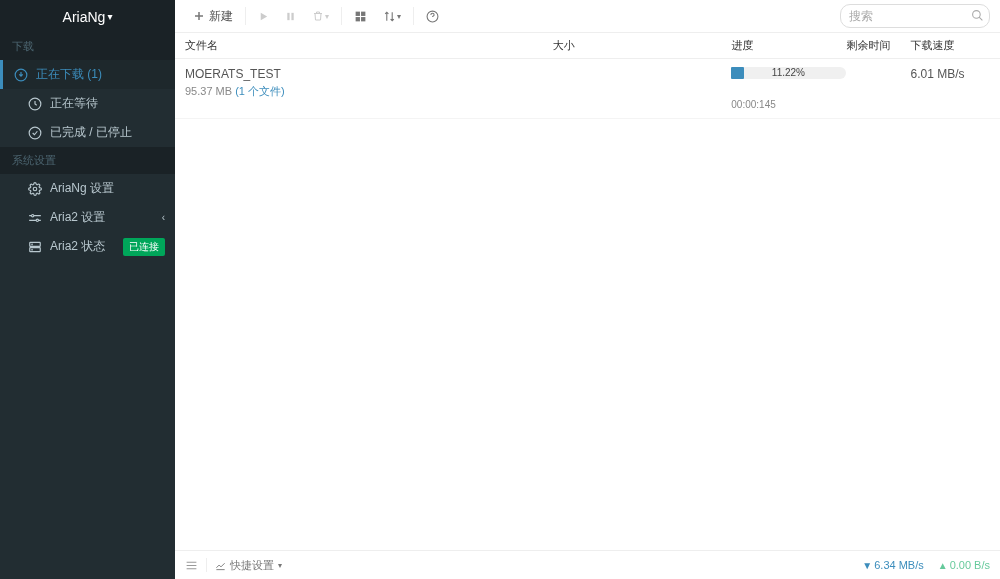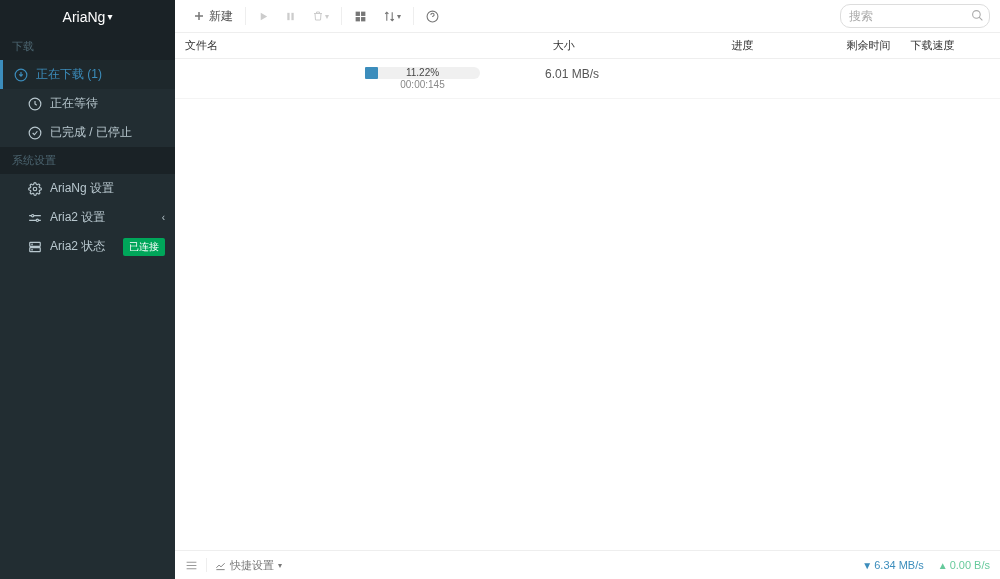--- a/index.html
+++ b/index.html
@@ -39,21 +39,21 @@
     .row { display: flex; padding: 8px 10px; border-bottom: 1px solid #f4f4f4; }
     .row .cell-name { width: 370px; }
     .row .cell-name .rn-title { color: #555; font-size: 12px; }
     .row .cell-name .rn-sub { color: #888; font-size: 11px; margin-top: 3px; }
     .row .cell-name .rn-files { color: #3c8dbc; }
     .row .cell-size { width: 180px; }
     .row .cell-progress { width: 115px; }
     .progress-bar { height: 12px; background: #f0f0f0; border-radius: 6px; position: relative; }
     .progress-fill { height: 100%; background: #3c8dbc; border-radius: 1px; }
     .progress-text { font-size: 10px; color: #444; position: absolute; left: 50%; top: 0; transform: translateX(-50%); line-height: 12px; }
-    .progress-sub { font-size: 10px; color: #888; margin-top: 0; display: flex; justify-content: center; }
+    .progress-sub { font-size: 10px; color: #888; margin-top: 20px; display: flex; justify-content: flex-start; }
     .row .cell-speed { width: 80px; margin-left: 65px; color: #555; font-size: 12px; }
     
     .footer { position: absolute; bottom: 0; left: 175px; right: 0; height: 29px; background: #fff; border-top: 1px solid #eee; display: flex; align-items: center; padding: 9px 10px; font-size: 11px; color: #777; }
     .footer .f-left { display: flex; align-items: center; gap: 8px; }
     .footer .f-divider { width: 1px; height: 14px; background: #eee; }
     .footer .f-quickset { display: flex; align-items: center; gap: 4px; cursor: pointer; }
     .footer .f-right { margin-left: auto; display: flex; gap: 14px; align-items: flex-end; }
     .speed-dl { color: #3c8dbc; }
     .speed-ul { color: #00a65a; opacity: 0.6; }
     .speed-arrow { font-size: 10px; margin-right: 2px; }
@@ -200,20 +200,27 @@
 <div class="table-header">
   <div class="col-name">文件名</div>
   <div class="col-size">大小</div>
   <div class="col-progress">进度</div>
   <div class="col-remain">剩余时间</div>
   <div class="col-speed">下载速度</div>
 </div>
 
 <div class="table-body">
   <div class="row">
+    <div class="cell-name">
+      <div class="rn-title">MOERATS_TEST</div>
+      <div class="rn-sub">
+        <span>95.37 MB</span>
+        <span class="rn-files">(1 个文件)</span>
+      </div>
+    </div>
     <div class="cell-size"></div>
     <div class="cell-progress">
       <div class="progress-bar">
         <div class="progress-fill" style="width:11.22%"></div>
         <span class="progress-text">11.22%</span>
       </div>
       <div class="progress-sub">
         <span>00:00:14</span>
         <span>5</span>
       </div>

